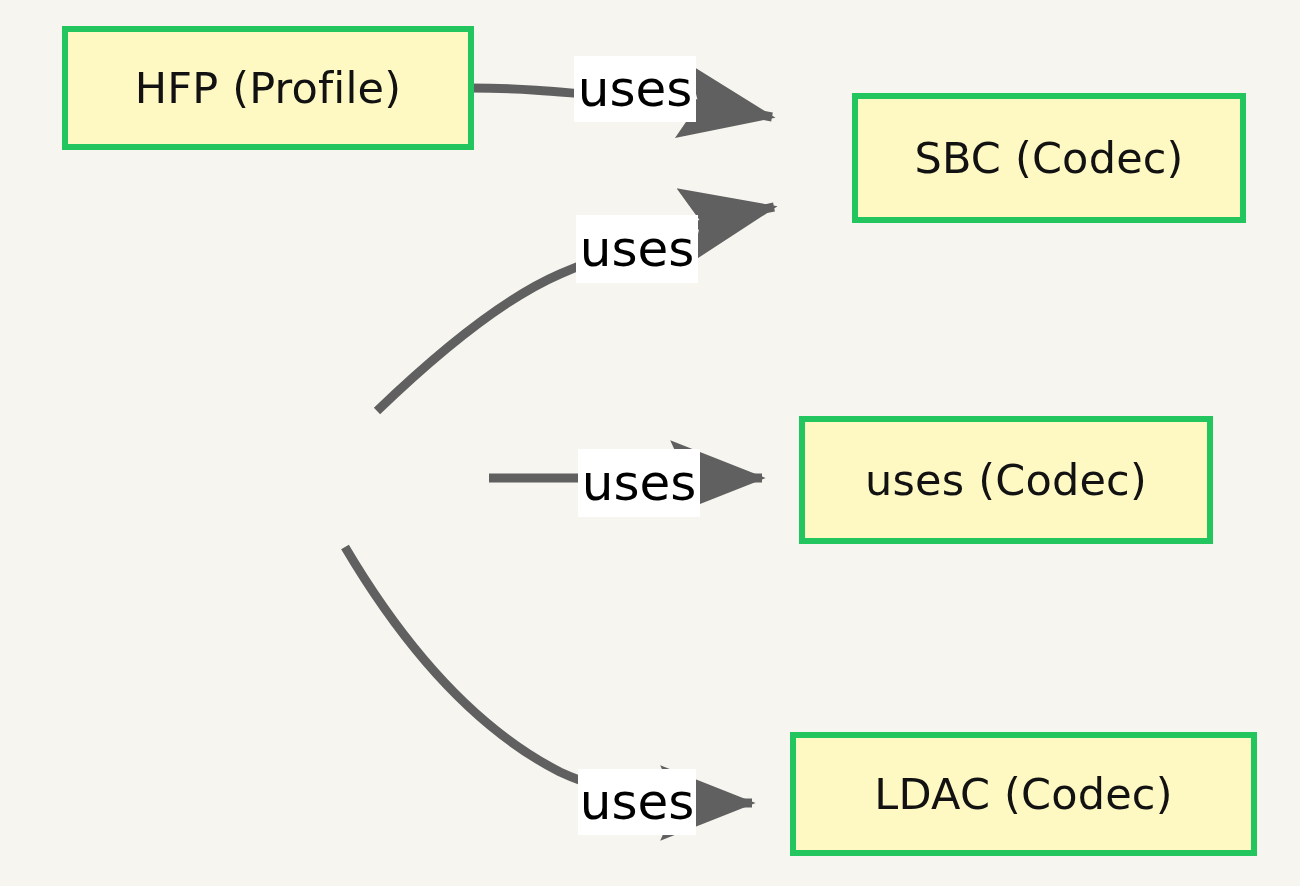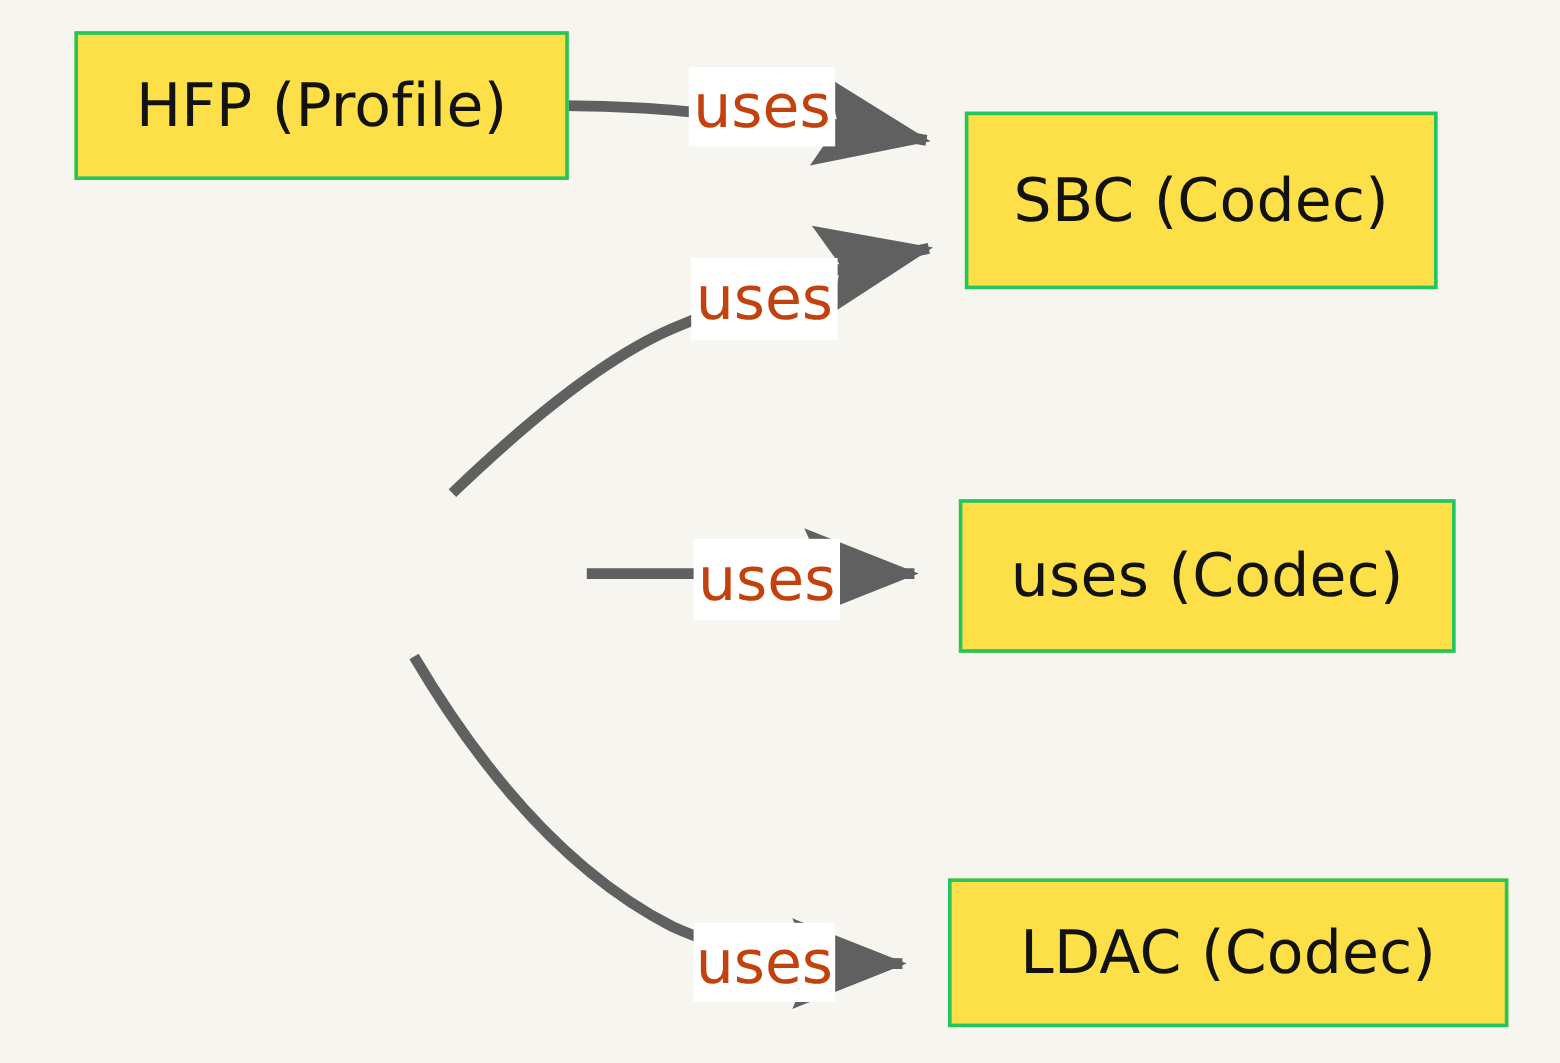--- a/index.html
+++ b/index.html
@@ -21,35 +21,35 @@
   #edges {
     position: absolute;
     left: 0;
     top: 0;
     width: 1300px;
     height: 886px;
   }
   .node {
     position: absolute;
     box-sizing: border-box;
-    background: #fde047;
-    border: 3px solid #22c55e;
+    background: #fef9c3;
+    border: 6px solid #22c55e;
     display: flex;
     align-items: center;
     justify-content: center;
     color: #121212;
-    font-size: 50px;
+    font-size: 43px;
     line-height: 1;
     white-space: nowrap;
     letter-spacing: 0.2px;
   }
   .edge-label {
     position: absolute;
     background: #ffffff;
-    color: #c2410c;
+    color: #000000;
     font-size: 50px;
     line-height: 1;
     display: flex;
     align-items: center;
     justify-content: center;
     white-space: nowrap;
     padding: 0 2px;
     box-sizing: border-box;
   }
 </style>
@@ -72,21 +72,21 @@
     <path d="M 489 478 L 762 478" fill="none" stroke="#606060" stroke-width="9" stroke-linecap="butt" marker-end="url(#arrowhead)"></path>
 
     <path d="M 345 547 C 400 640 470 726 560 772 C 620 800 690 803 752 803" fill="none" stroke="#606060" stroke-width="9" stroke-linecap="butt" marker-end="url(#arrowhead)"></path>
   </svg>
 
   <div class="node" style="left:62px; top:26px; width:412px; height:124px;">
     <span>HFP (Profile)</span>
   </div>
 
 
-  <div class="node" style="left:804px; top:93px; width:394px; height:148px;">
+  <div class="node" style="left:852px; top:93px; width:394px; height:130px;">
     <span>SBC (Codec)</span>
   </div>
 
   <div class="node" style="left:799px; top:416px; width:414px; height:128px;">
     <span>uses (Codec)</span>
   </div>
 
   <div class="node" style="left:790px; top:732px; width:467px; height:124px;">
     <span>LDAC (Codec)</span>
   </div>

